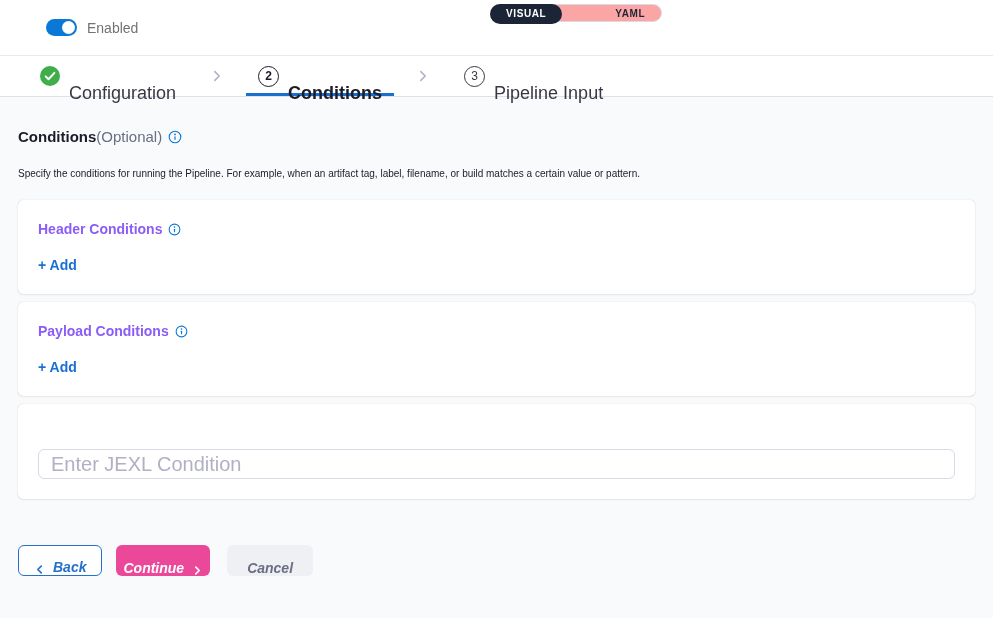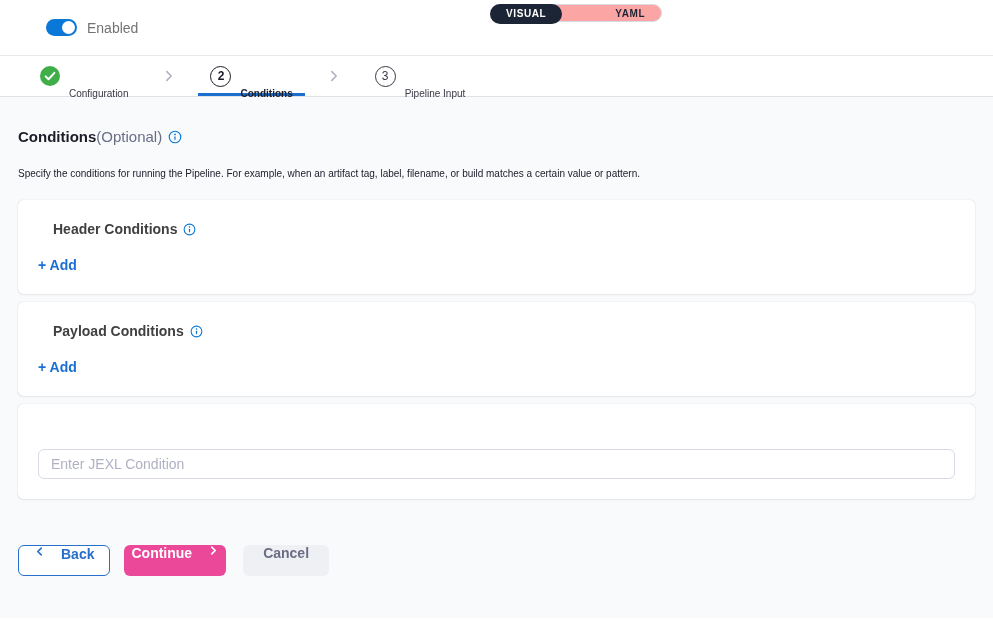--- a/index.html
+++ b/index.html
@@ -89,21 +89,21 @@
   }
   .step {
     display: flex;
     align-items: center;
     gap: 9px;
     padding: 3px 12px 0 12px;
     border-bottom: 3px solid transparent;
     cursor: pointer;
   }
   .step.active { border-bottom-color: #1b6fce; }
-  .step-label { font-size: 10px; color: #383946; margin-top: 35px; }
+  .step-label { font-size: 18px; color: #383946; margin-top: 35px; }
   .step.active .step-label { color: #1c1c28; font-weight: bold; }
   .step-num {
     width: 21px; height: 21px;
     border: 1.5px solid #383946;
     border-radius: 50%;
     display: inline-flex;
     align-items: center;
     justify-content: center;
     font-size: 12px;
     color: #383946;
@@ -141,62 +141,63 @@
 
   .card {
     background: #ffffff;
     border-radius: 5px;
     padding: 21px 20px 20px 20px;
     margin-top: 8px;
     box-shadow: 0 0 1px rgba(40,41,61,0.25), 0 1px 2px rgba(96,97,112,0.10);
   }
   .card.first { margin-top: 21px; }
   .card-title-row { display: flex; align-items: center; }
-  .card-title { font-size: 14px; font-weight: bold; color: #404040; margin-left: 15px; }
+  .card-title { font-size: 14px; font-weight: bold; color: #8b5cf6; }
   .add-link {
     margin-top: 20px;
     display: inline-block;
     font-size: 14px;
     font-weight: bold;
     color: #1a6fd4;
     cursor: pointer;
     text-decoration: none;
   }
   .jexl-input {
     margin-top: 24px;
     width: 100%;
     height: 30px;
     border: 1px solid #d9dae6;
     border-radius: 6px;
     background: #ffffff;
     padding: 0 12px;
     font-family: inherit;
-    font-size: 14px;
+    font-size: 20px;
     color: #22222a;
     outline: none;
     display: block;
   }
   .jexl-input::placeholder { color: #b0b1c3; }
 
   
   .footer {
     margin-top: 46px;
     display: flex;
     align-items: center;
   }
   .btn {
     height: 31px;
     border-radius: 6px;
     font-family: inherit;
     font-size: 14px;
     font-weight: bold;
     display: inline-flex;
-    align-items: flex-start;
-    gap: 16px;
-    cursor: pointer;
+    align-items: flex-end;
+    gap: 8px;
+    cursor: pointer;
+    font-style: italic;
   }
   .btn-back {
     background: #ffffff;
     border: 1px solid #2670cc;
     color: #2670cc;
     padding: 0 15px;
   }
   .btn-continue {
     background: #ec4899;
     border: none;

